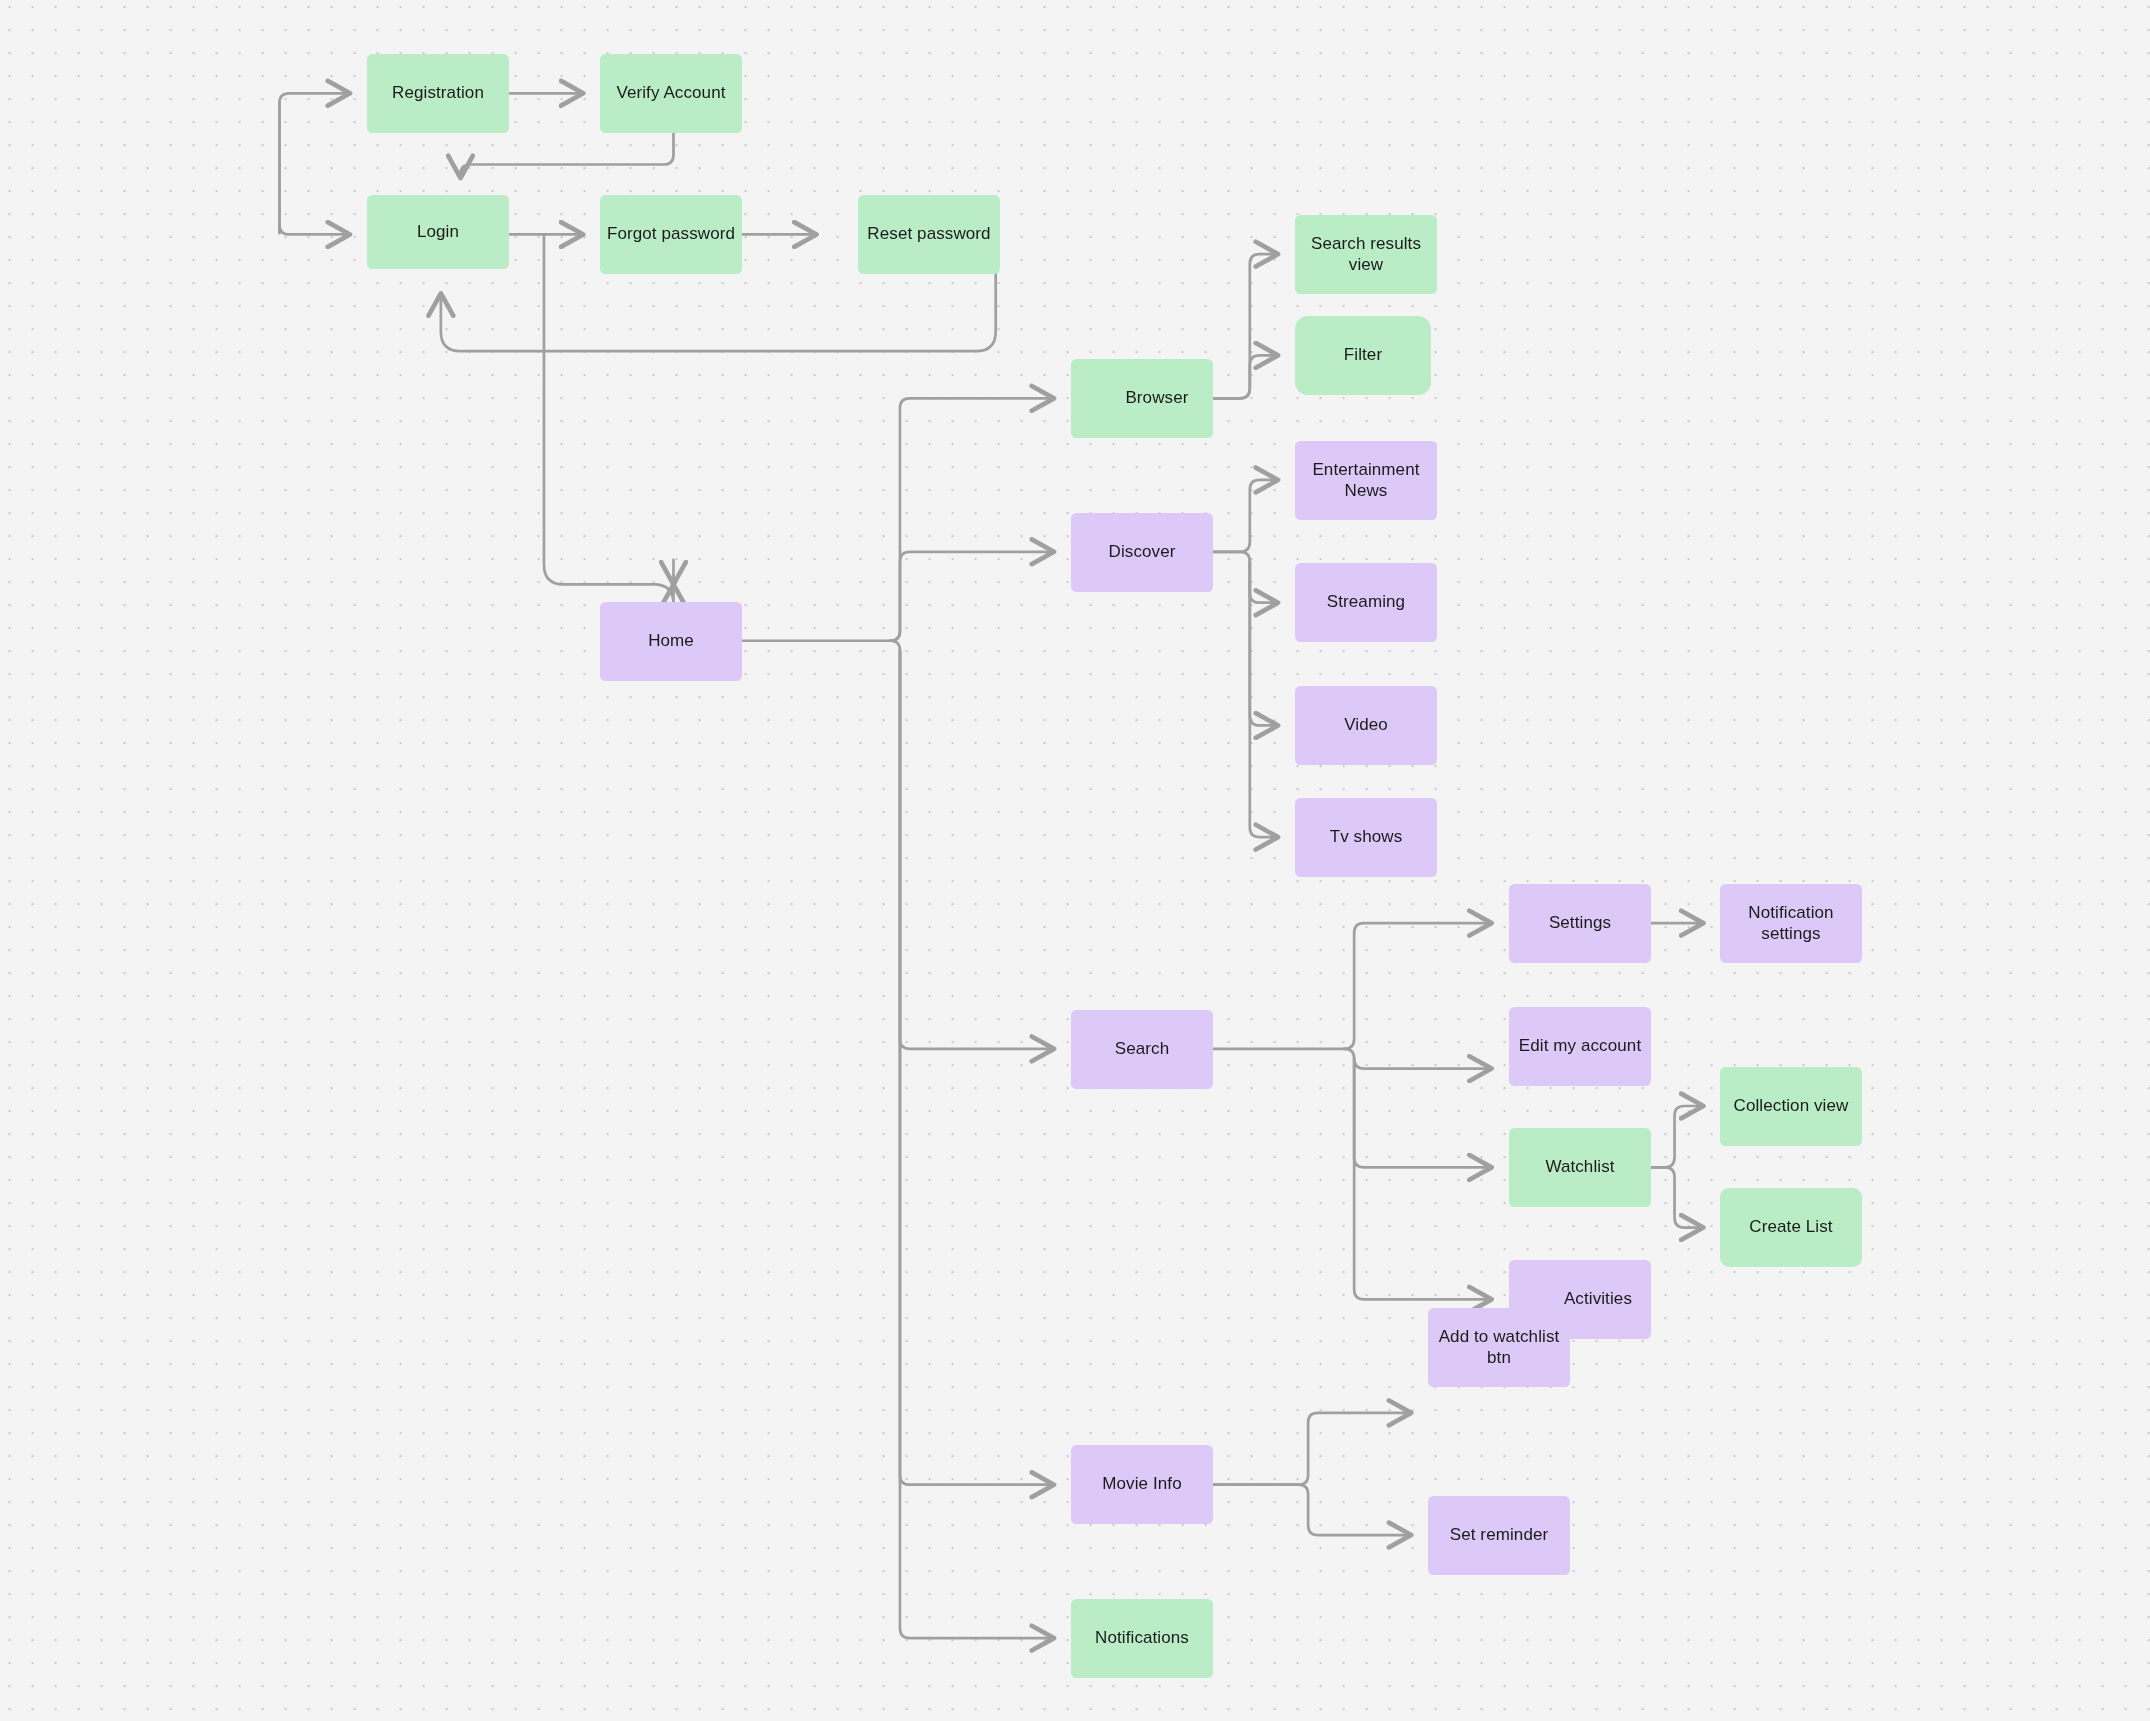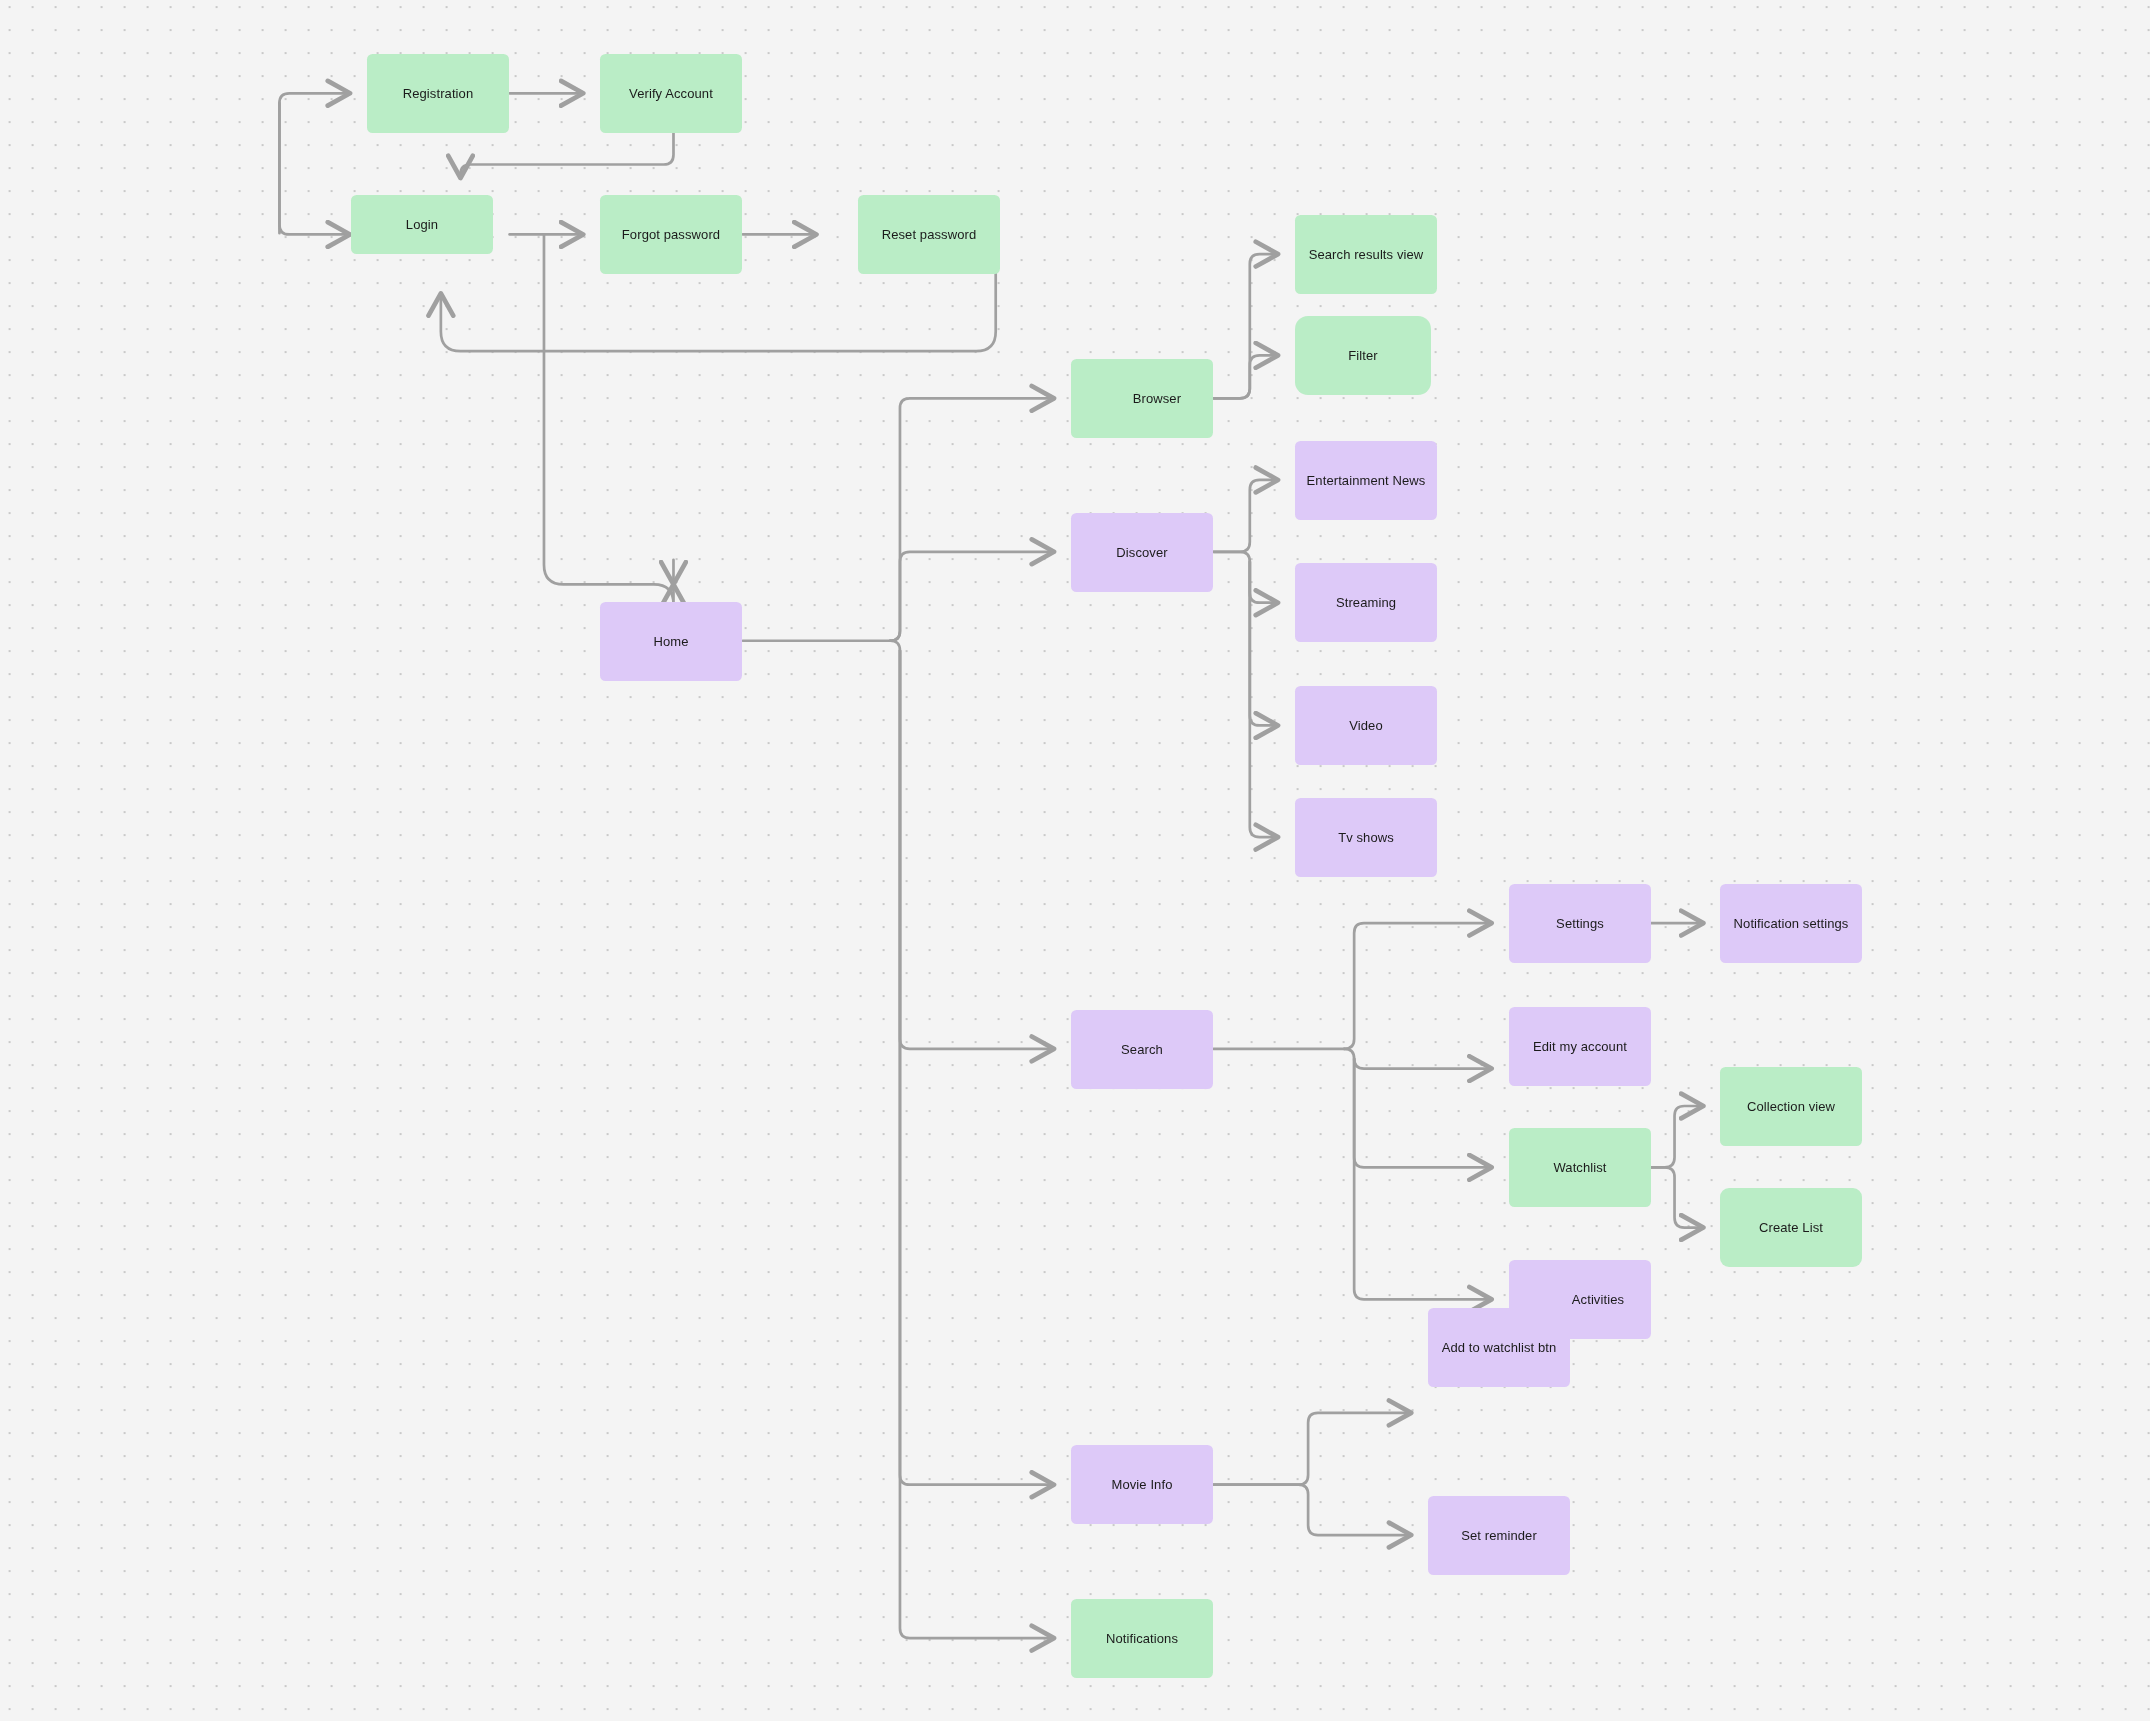--- a/index.html
+++ b/index.html
@@ -24,21 +24,21 @@
     width:2151px;height:1721px;
     pointer-events:none;
   }
   .node{
     position:absolute;
     display:flex;align-items:center;justify-content:center;
     border-radius:5.5px;
     box-sizing:border-box;
     text-align:center;
     color:#1b1b1b;
-    font-size:13px;
+    font-size:17px;
     font-weight:400;
     letter-spacing:0.1px;
     line-height:1.2;
     padding:2.5px 6.1px;
   }
   .node.green{background:#baedc6;}
   .node.purple{background:#ddc9f8;}
   .node-label{pointer-events:none;}
 </style>
 </head>
@@ -118,21 +118,21 @@
     </g>
   </svg>
 
   <div id="nodes">
       <div class="node green" style="left: 367px; top: 54px; width: 142px; height: 79px;">
         <span class="node-label">Registration</span>
       </div>
       <div class="node green" style="left: 600px; top: 54px; width: 142px; height: 79px;">
         <span class="node-label">Verify Account</span>
       </div>
-      <div class="node green" style="left: 351px; top: 195px; width: 142px; height: 59px;">
+      <div class="node green" style="left: 367px; top: 195px; width: 142px; height: 74px;">
         <span class="node-label">Login</span>
       </div>
       <div class="node green" style="left: 600px; top: 195px; width: 142px; height: 79px;">
         <span class="node-label">Forgot password</span>
       </div>
       <div class="node green" style="left: 858px; top: 195px; width: 142px; height: 79px;">
         <span class="node-label">Reset password</span>
       </div>
       <div class="node purple" style="left: 600px; top: 602px; width: 142px; height: 79px;">
         <span class="node-label">Home</span>

